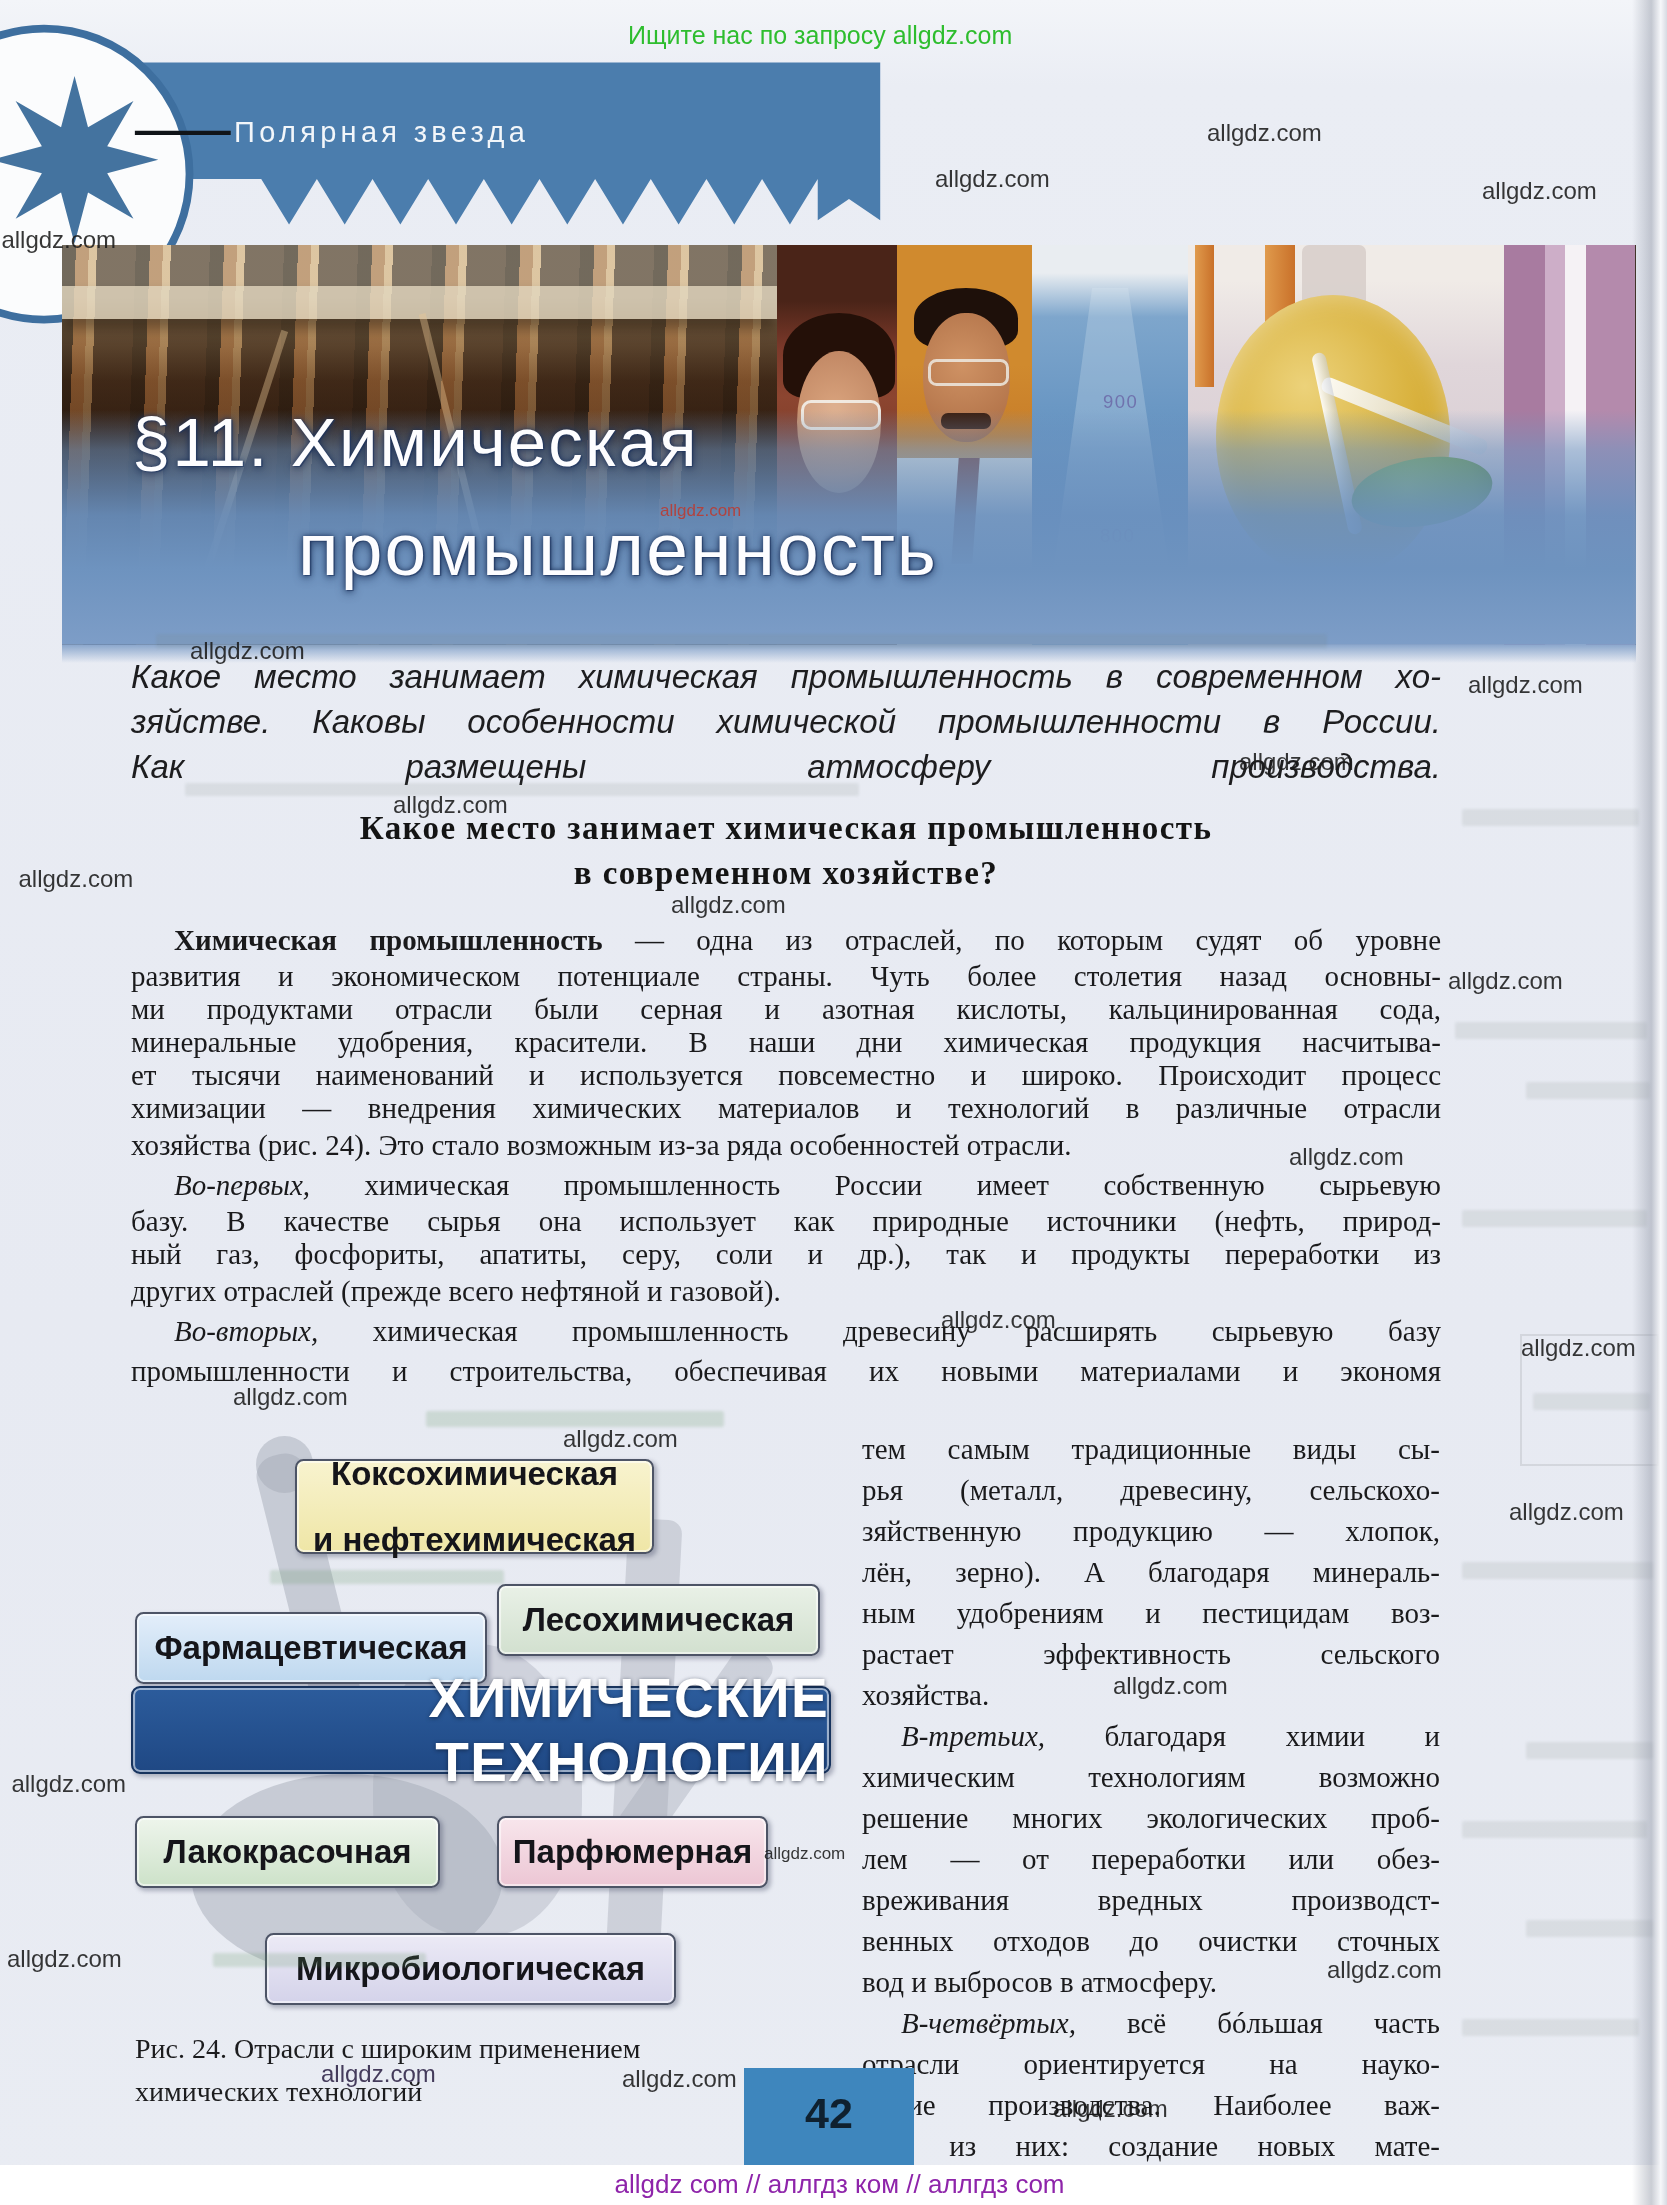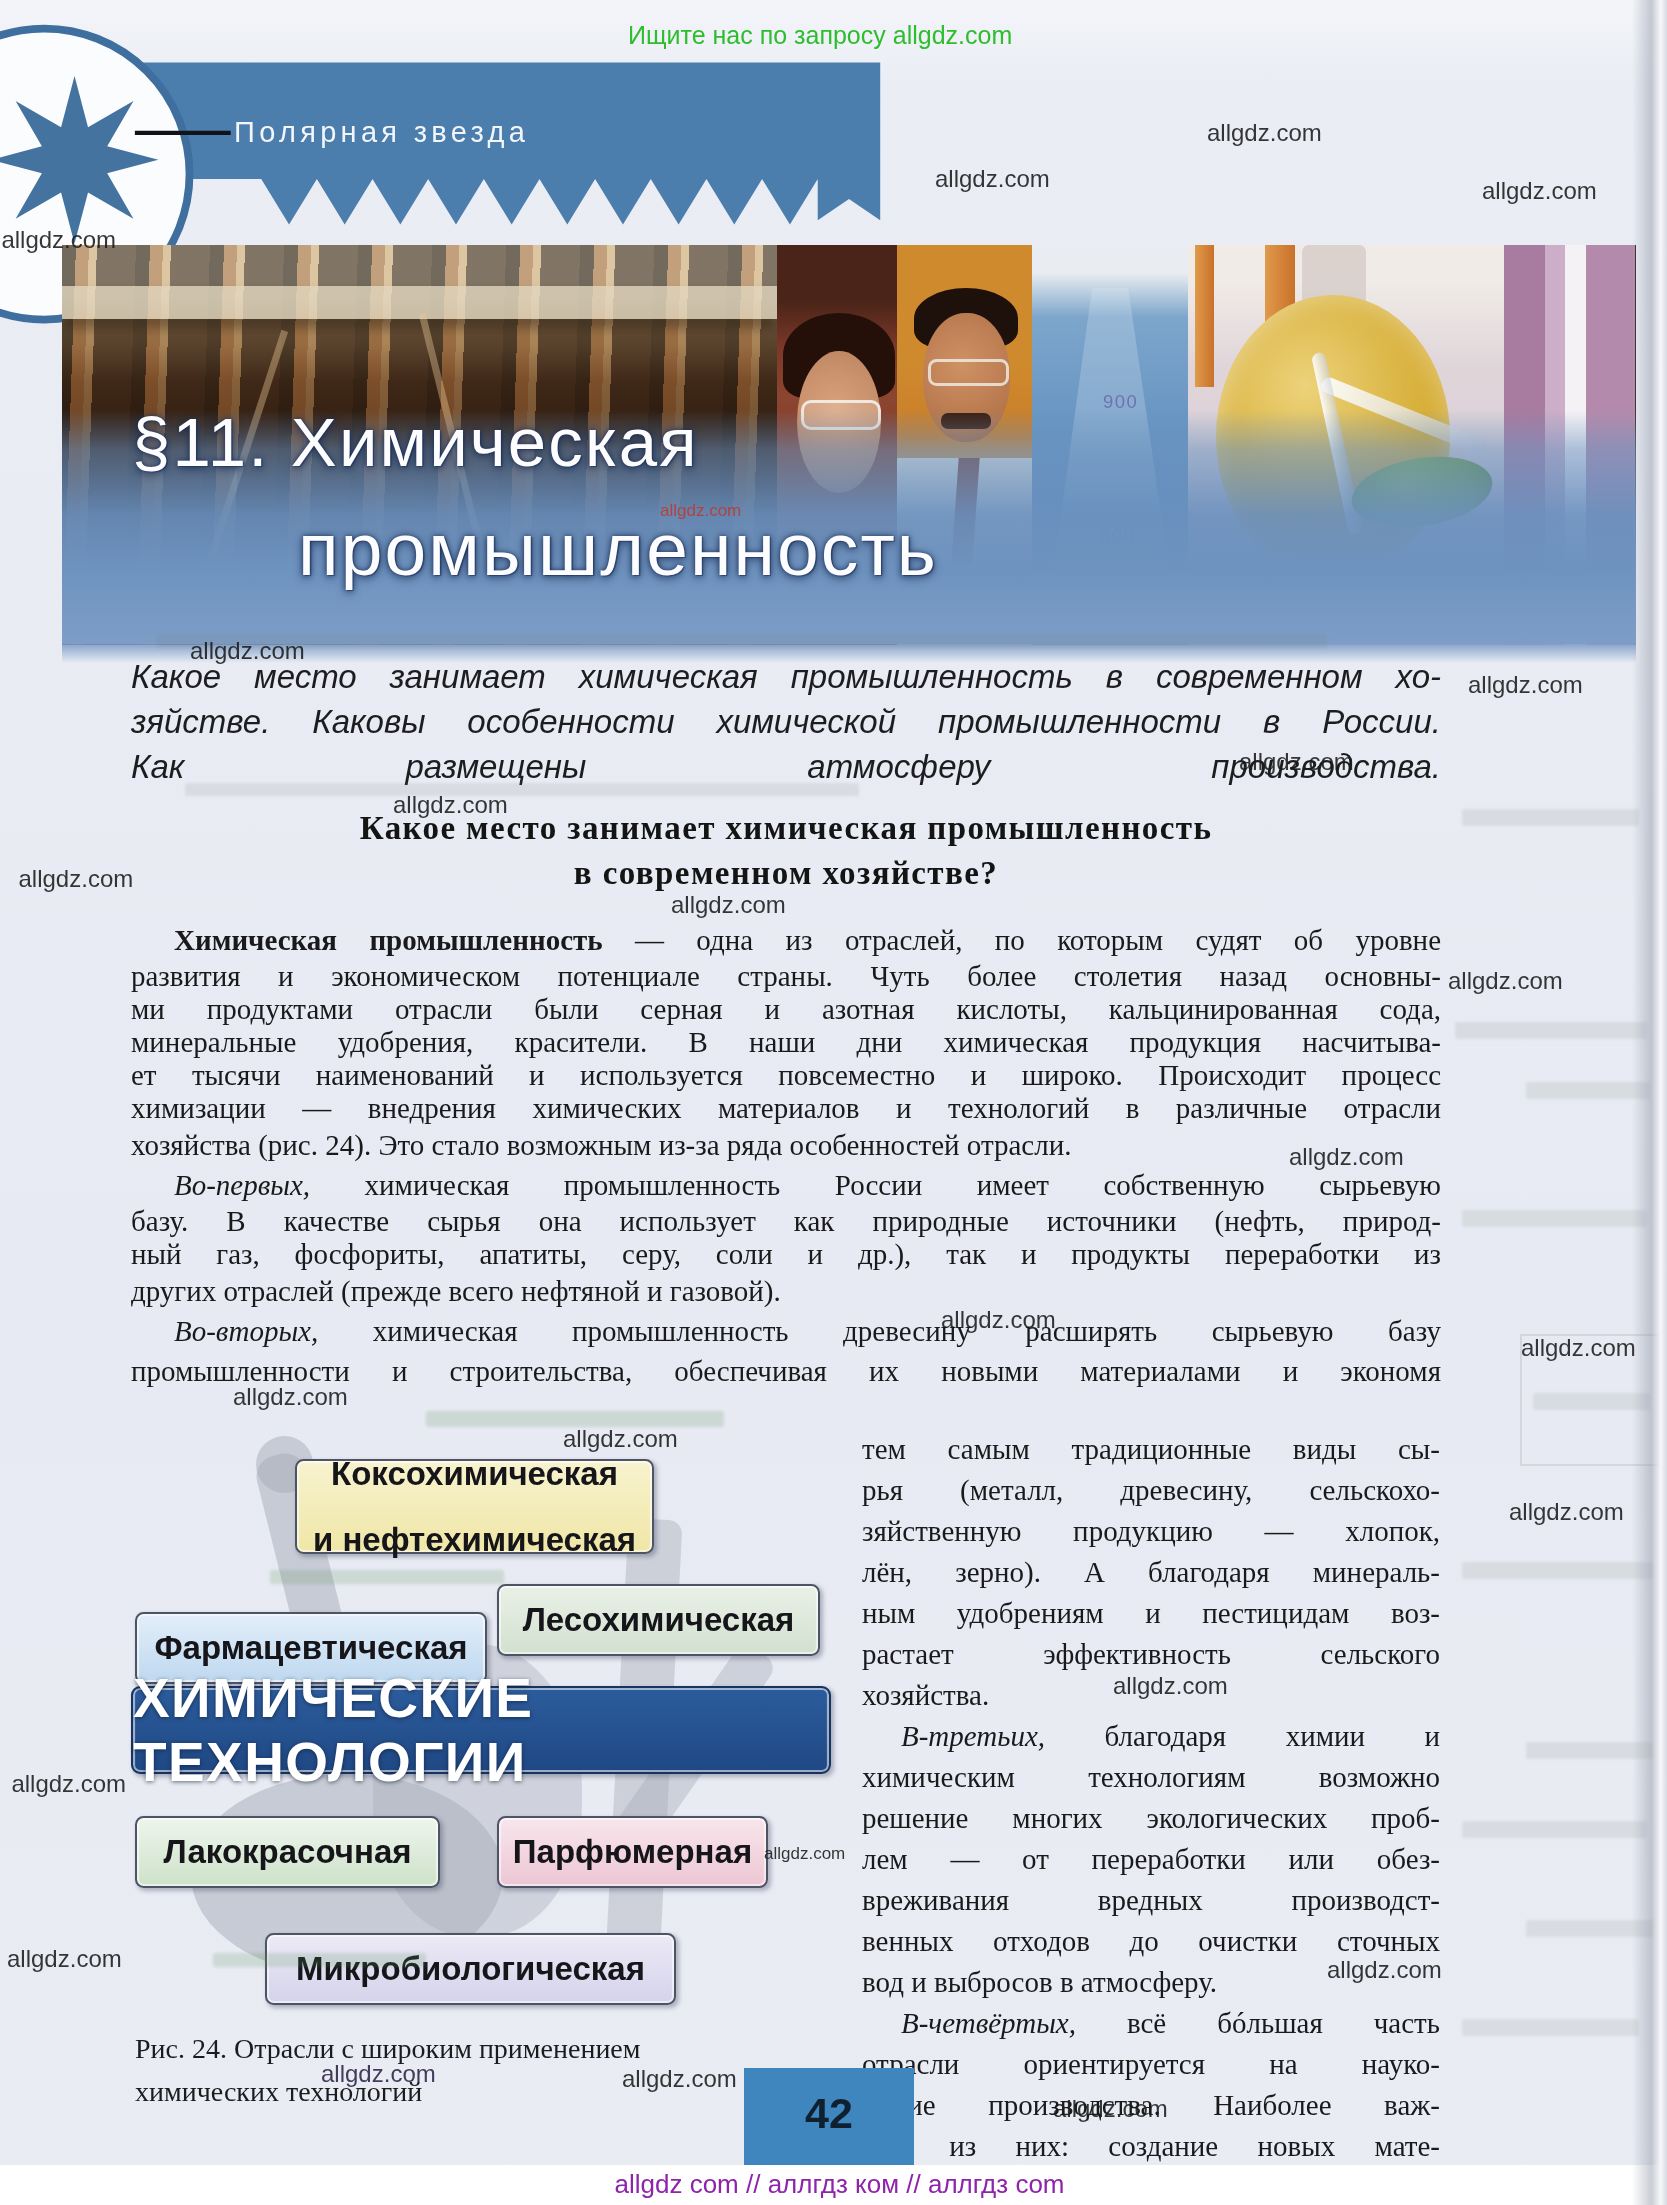--- a/index.html
+++ b/index.html
@@ -74,21 +74,21 @@
   .column{position:absolute;left:862px;top:1429px;width:578px;
      font-family:"Liberation Serif",serif;font-size:29px;color:#1a1a1c;}
   .column .cline,.column .clines>div{height:41px;line-height:41px;white-space:nowrap;text-align:justify;text-align-last:justify;}
   .column .cline.short{text-align-last:left;}
   .column .cline.indent{text-indent:39px;}
   
   .micro{position:absolute;background:#a6abb7;opacity:.5;}
   .fig-box{position:absolute;border:2.1px solid #4d5466;border-radius:8.5px;
      box-shadow:2.1px 2.8px 4.3px rgba(60,65,95,.35), inset 0 0 0 2.1px rgba(255,255,255,.55);
      display:flex;align-items:center;justify-content:center;flex-direction:column;
-     font-weight:700;color:#15151a;text-align:left;gap:26px;}
+     font-weight:700;color:#15151a;text-align:right;gap:26px;}
   .fb-coke{left:295px;top:1459px;width:355px;height:91px;font-size:33px;line-height:40px;
      background:linear-gradient(180deg,#f8f3cf,#efe6a6);}
   .fb-pharma{left:135px;top:1584px;width:348px;height:68px;font-size:33px;
      background:linear-gradient(180deg,#e3eefa,#bed8ef);margin-top:28px;}
   .fb-wood{left:497px;top:1584px;width:319px;height:68px;font-size:33px;
      background:linear-gradient(180deg,#e9f1e7,#d2e0cf);}
   .fb-tech{left:131px;top:1686px;width:696px;height:84px;font-size:55px;letter-spacing:1.4px;color:#fff;
      background:linear-gradient(180deg,#2c5c9c,#1f4884);border-color:#18345e;border-radius:9px;
      text-shadow:0 1.4px 4.3px rgba(10,20,40,.6);}
   .fb-paint{left:135px;top:1816px;width:301px;height:68px;font-size:33px;

